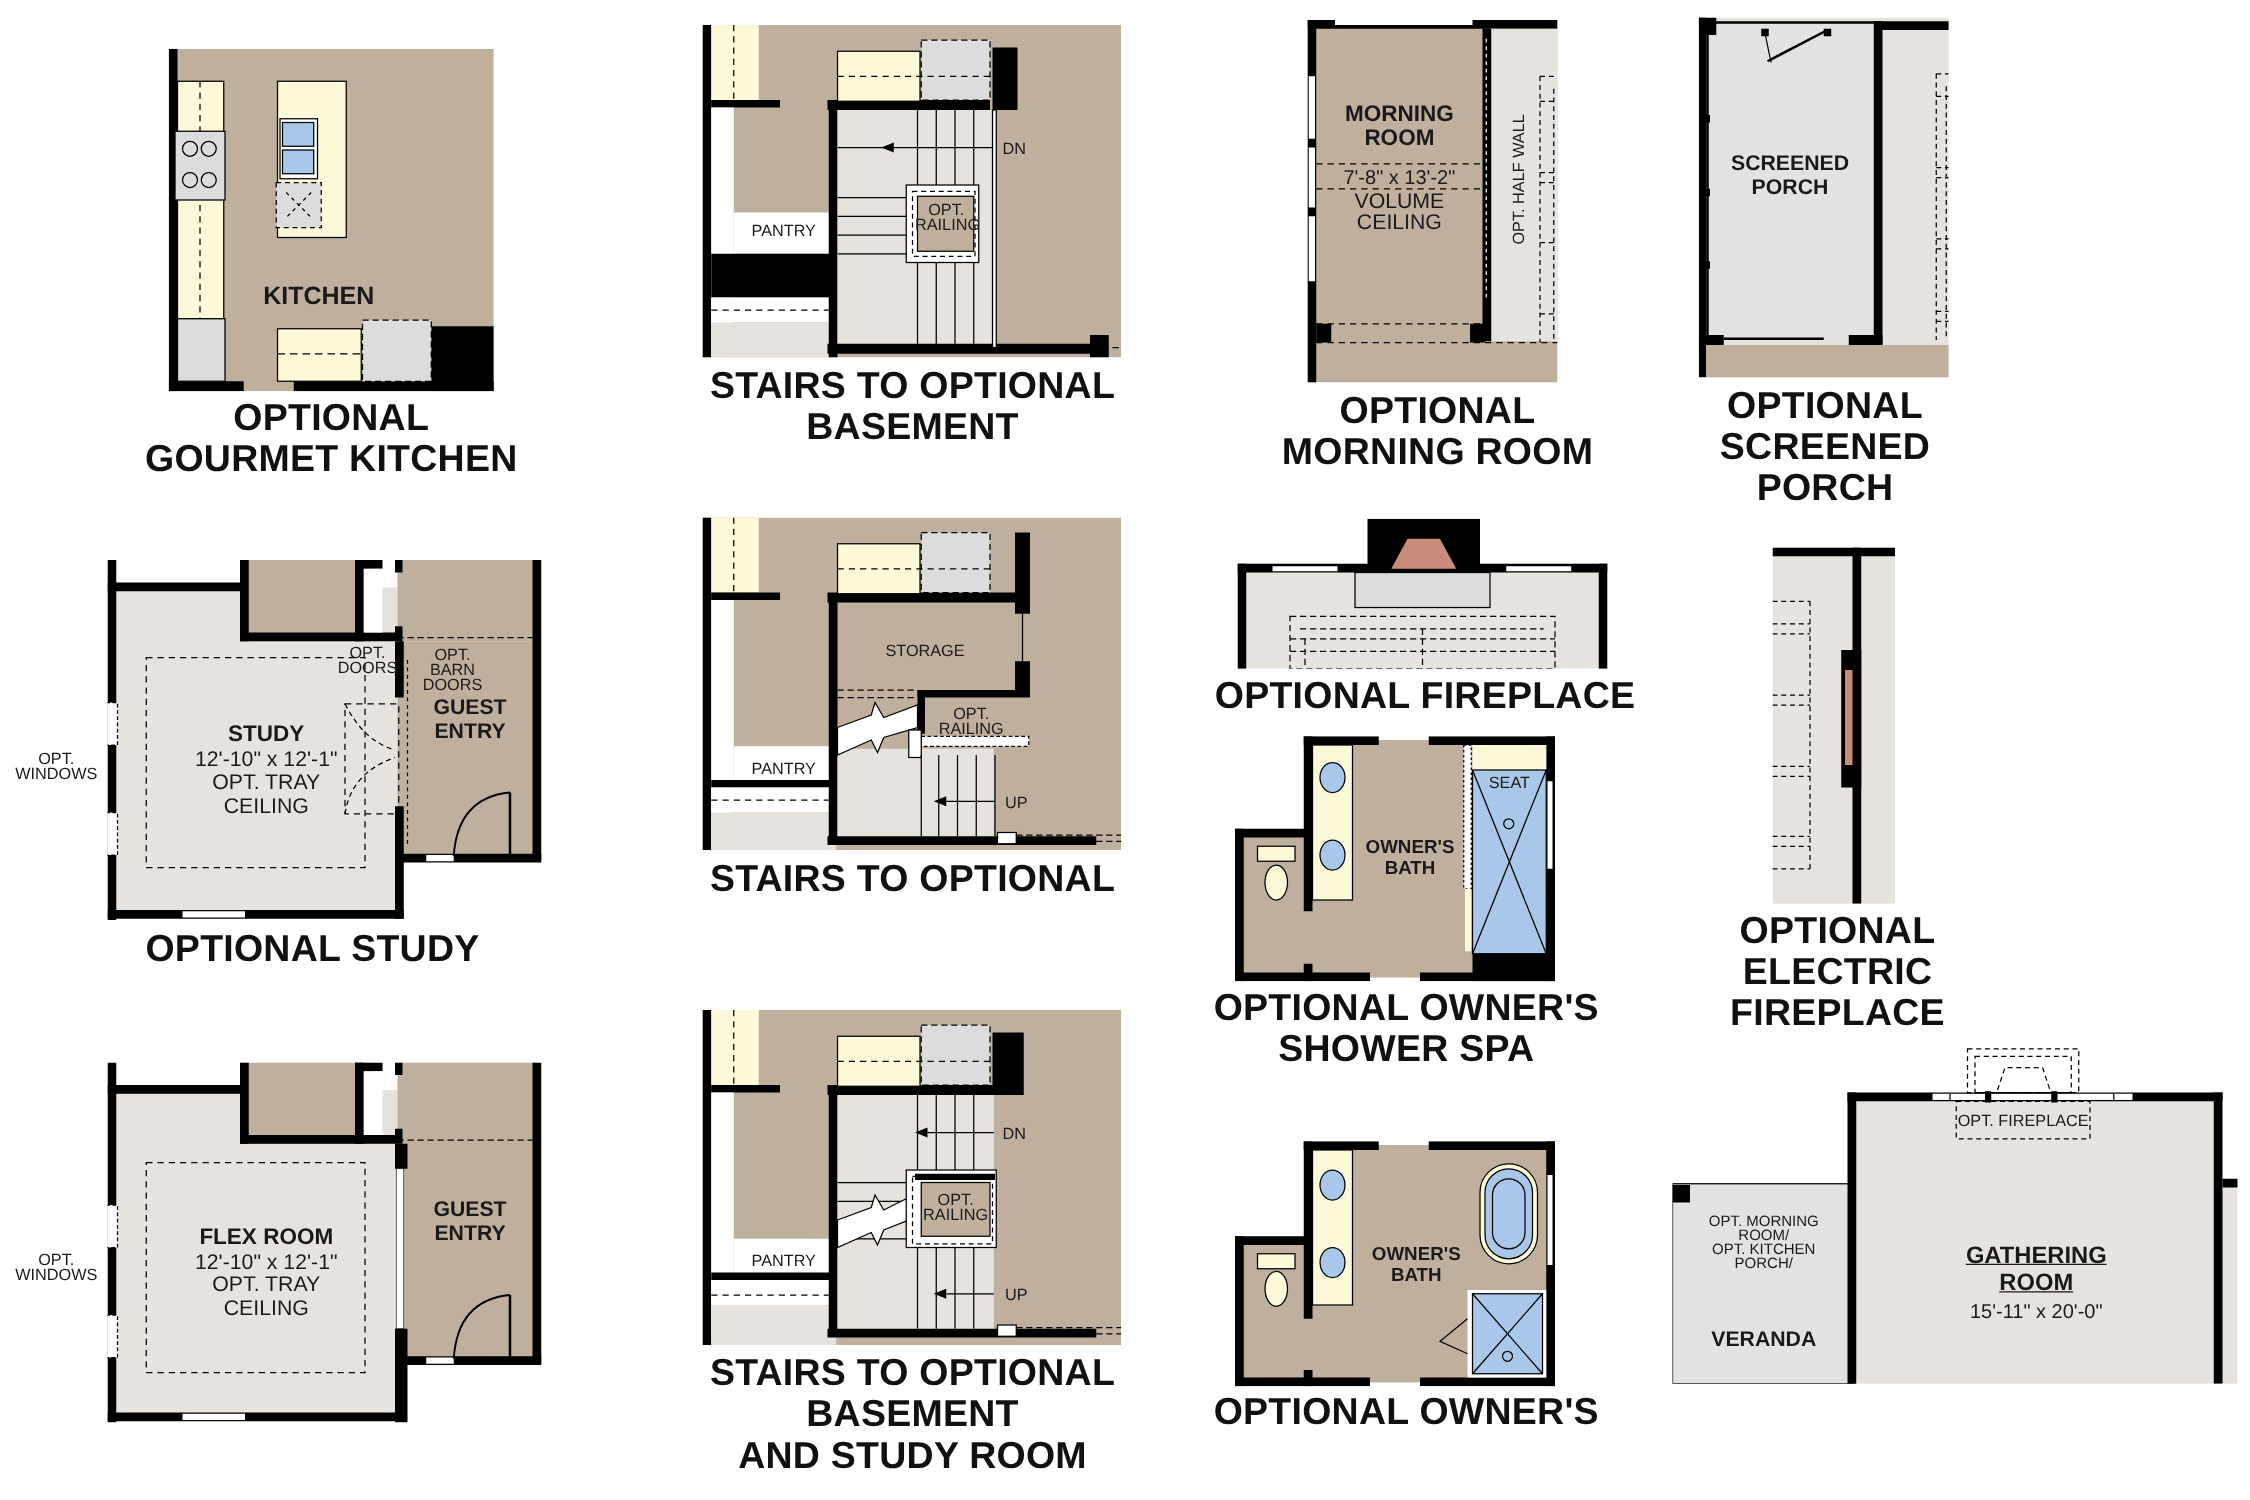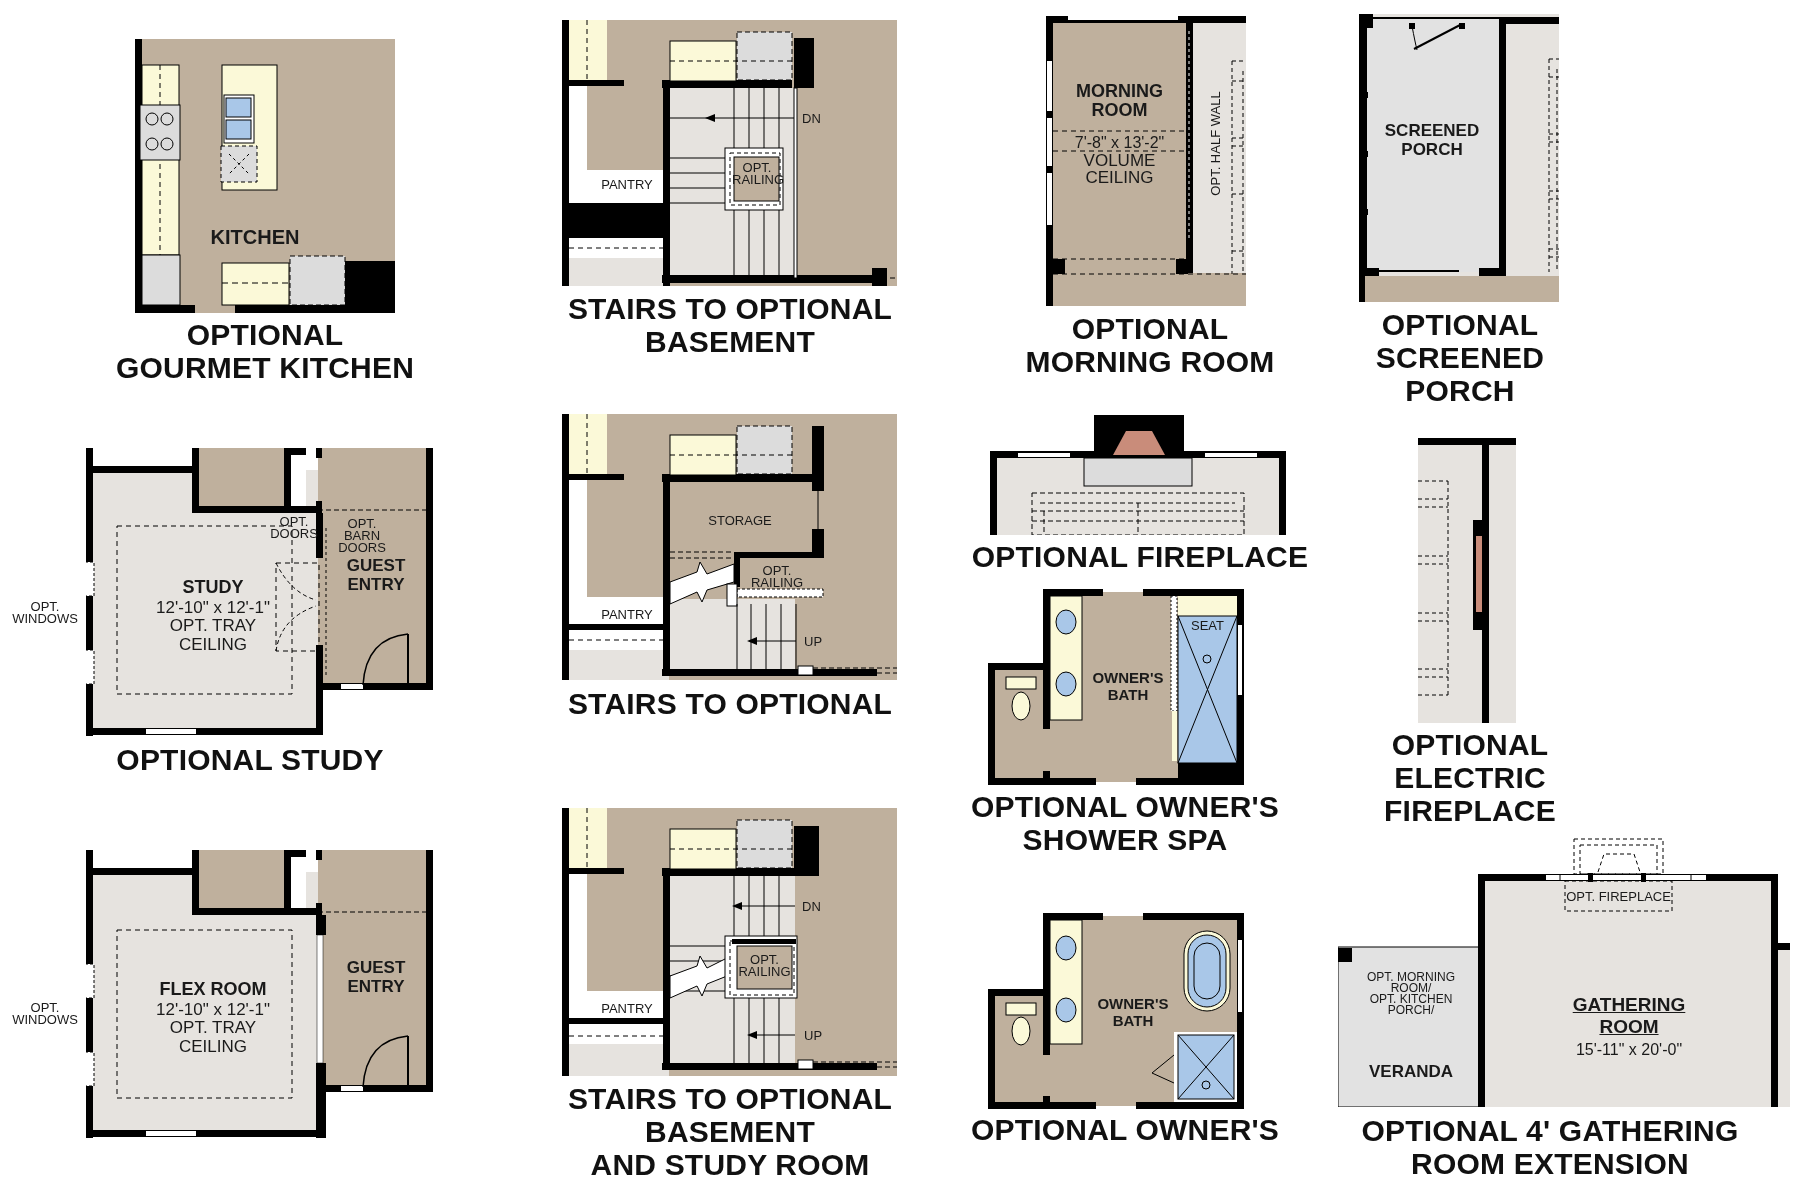--- a/index.html
+++ b/index.html
@@ -622,17 +622,13 @@
       <div>OPT. KITCHEN</div>
       <div>PORCH/</div>
     </div>
     <div class="lbl b m" style="left:0;width:146px;top:225px;font-size:17px;">VERANDA</div>
     <div class="lbl b m" style="left:146px;width:290px;top:157px;font-size:19px;line-height:22px;text-decoration:underline;">
       <div>GATHERING</div>
       <div>ROOM</div>
     </div>
     <div class="lbl m" style="left:146px;width:290px;top:203px;font-size:16px;">15'-11" x 20'-0"</div>
   </div>
-  <div class="caption" style="left:20px;width:420px;top:294px;">
-    <div>OPTIONAL 4' GATHERING</div>
-    <div>ROOM EXTENSION</div>
-  </div>
 </div>
 
 </body></html>

